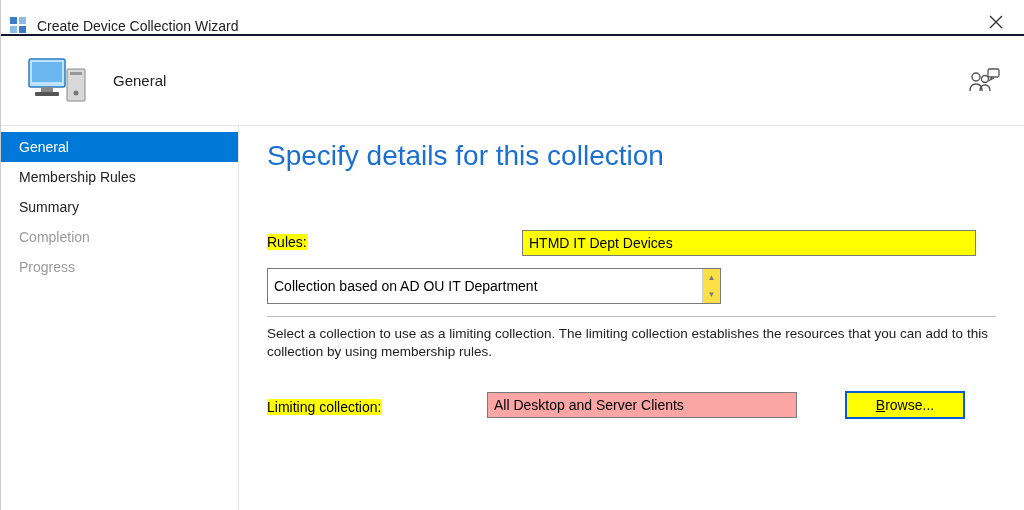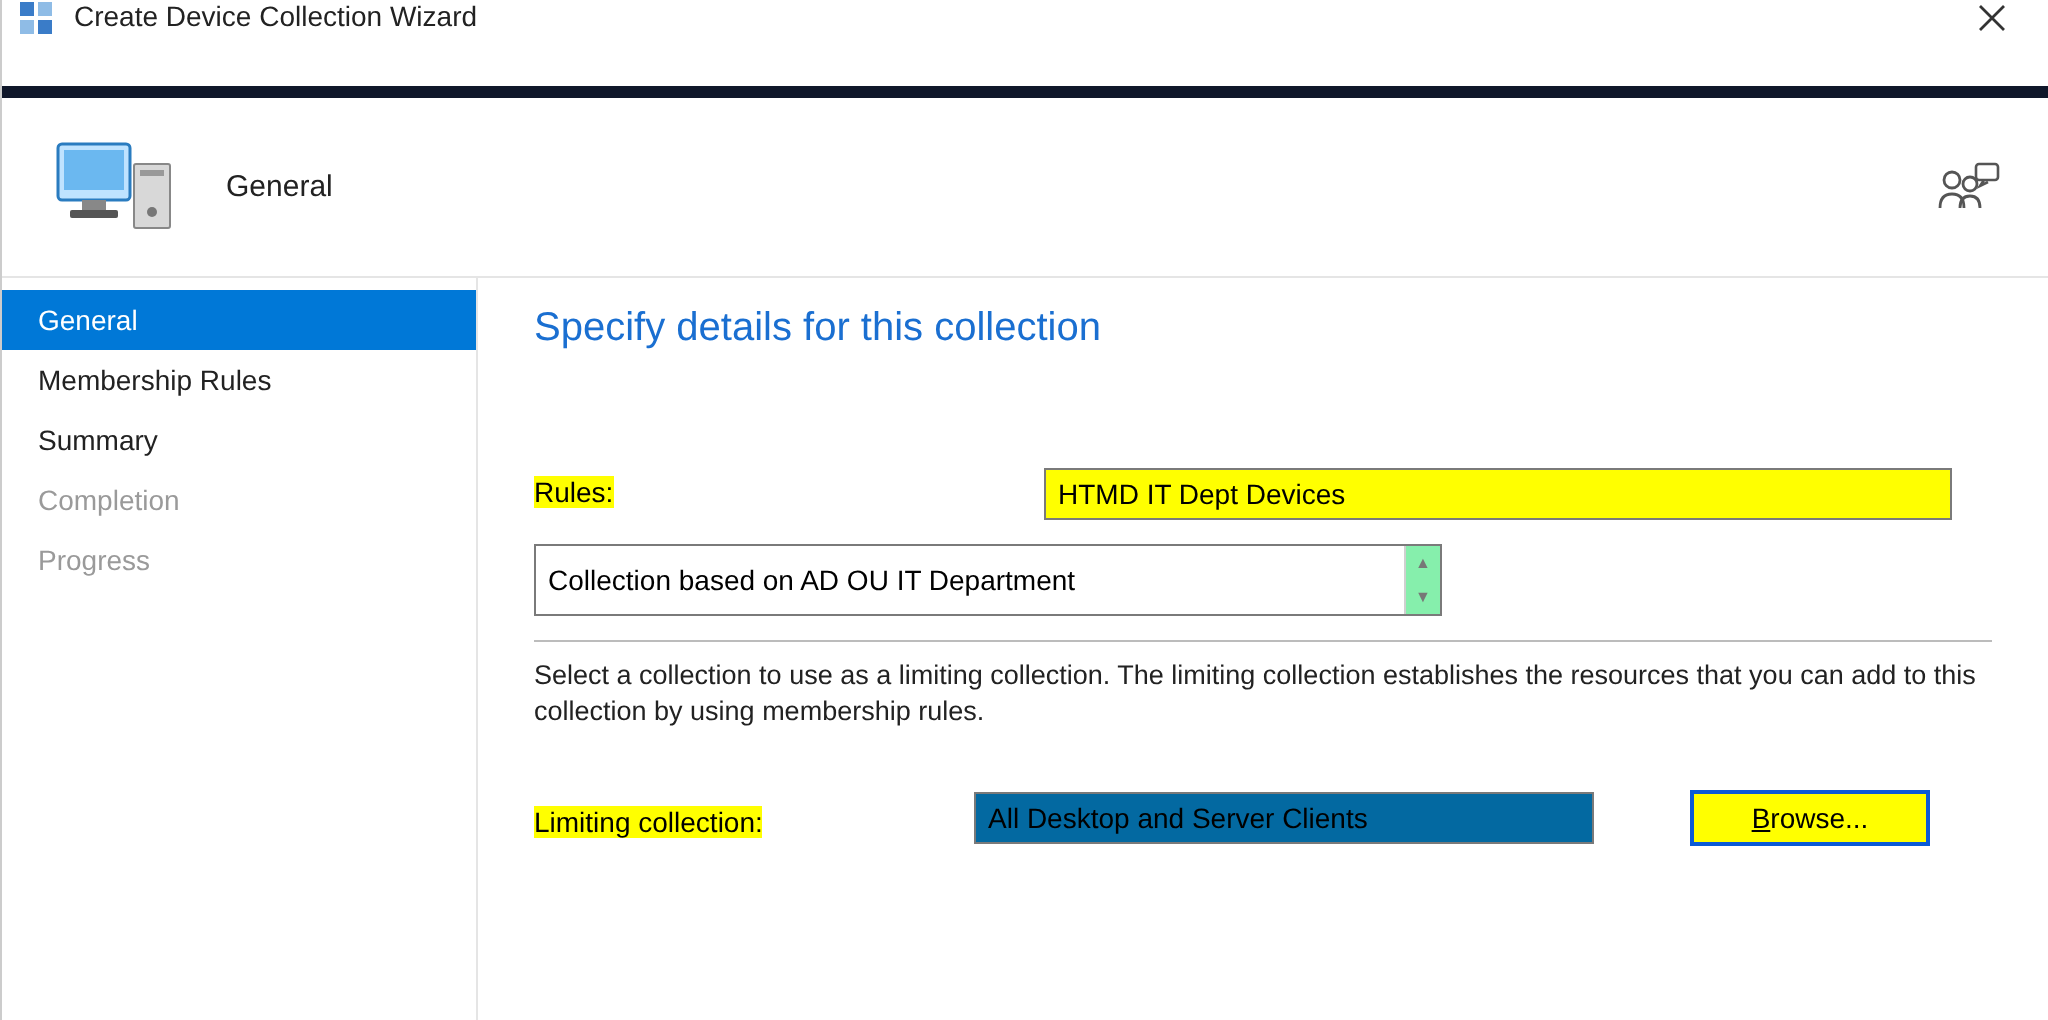--- a/index.html
+++ b/index.html
@@ -1,44 +1,44 @@
 <!DOCTYPE html>
 <html><head>
   <meta charset="utf-8">
   <style>
     * { margin: 0; padding: 0; box-sizing: border-box; }
     body { font-family: "Segoe UI", Tahoma, sans-serif; font-size: 13px; color: #000; background: #fff; width: 1024px; height: 510px; overflow: hidden; border-left: 1px solid #ccc; }
-    .titlebar { height: 49px; display: flex; align-items: flex-start; padding: 0 8px; border-bottom: 6px solid #0f172a; }
+    .titlebar { height: 36px; display: flex; align-items: flex-end; padding: 0 8px; border-bottom: 2px solid #0f172a; }
     .titlebar .app-icon { width: 18px; height: 18px; margin-right: 10px; }
     .titlebar .title { flex: 1; font-size: 14px; color: #222; }
     .titlebar .close { width: 40px; text-align: center; font-size: 18px; color: #333; cursor: pointer; }
     .header { height: 90px; display: flex; align-items: center; padding: 0 24px; border-bottom: 1px solid #e5e5e5; }
     .header .big-icon { width: 64px; height: 56px; margin-right: 24px; }
     .header .step-name { font-size: 15px; color: #222; }
     .header .users-icon { width: 32px; height: 28px; }
     .body { display: flex; height: calc(510px - 36px - 90px); }
     .sidebar { width: 238px; border-right: 1px solid #e5e5e5; padding-top: 6px; }
     .sidebar-item { padding: 7px 18px; font-size: 14px; color: #222; cursor: pointer; }
     .sidebar-item.active { background: #0078d7; color: #fff; }
     .sidebar-item.disabled { color: #9a9a9a; cursor: default; }
     .content { flex: 1; padding: 14px 28px 0 28px; }
-    .page-title { font-size: 20px; color: #1a6fd1; margin-bottom: 58px; font-weight: 400; }
+    .page-title { font-size: 28px; color: #1a6fd1; margin-bottom: 58px; font-weight: 400; }
     .form-row { display: flex; align-items: flex-start; margin-bottom: 12px; }
     .form-label { width: 220px; font-size: 14px; padding-top: 4px; }
     .hl { background: #ffff00; }
     .underline-first::first-letter { text-decoration: underline; }
     .text-input { width: 454px; height: 26px; border: 1px solid #7a7a7a; padding: 2px 6px; font-family: inherit; font-size: 14px; background: #fff; margin-left: 35px; }
     .text-input.hlv { background: #ffff00; }
-    .textarea-wrap { width: 454px; height: 36px; border: 1px solid #7a7a7a; display: flex; background: #86efac; }
+    .textarea-wrap { width: 454px; height: 36px; border: 1px solid #7a7a7a; display: flex; background: #fde047; }
     .textarea-inner { flex: 1; border: none; padding: 4px 6px; font-family: inherit; font-size: 14px; resize: none; outline: none; }
     .spin { width: 18px; display: flex; flex-direction: column; border-left: 1px solid #d0d0d0; }
     .spin-btn { flex: 1; display: flex; align-items: center; justify-content: center; font-size: 8px; color: #777; cursor: pointer; }
     .hr { border: none; border-top: 1px solid #bcbcbc; margin: 10px 0 8px 0; }
     .help-text { font-size: 13.5px; color: #222; line-height: 1.35; margin-bottom: 30px; }
-    .limiting-input { width: 310px; height: 26px; border: 1px solid #7a7a7a; padding: 2px 6px; font-family: inherit; font-size: 14px; background: #0369a1; }
+    .limiting-input { width: 310px; height: 26px; border: 1px solid #7a7a7a; padding: 2px 6px; font-family: inherit; font-size: 14px; background: #fca5a5; }
     .browse-btn { width: 120px; height: 28px; background: #ffff00; border: 2px solid #0a5ad6; font-family: inherit; font-size: 14px; cursor: pointer; margin-left: 48px; }
     .browse-btn .u { text-decoration: underline; }
   </style>
 </head>
 <body>
 
 <div class="titlebar">
   <span class="app-icon">
     <svg width="18" height="18" viewBox="0 0 18 18">
       <rect x="1" y="1" width="7" height="7" fill="#3a7cc8"></rect>

